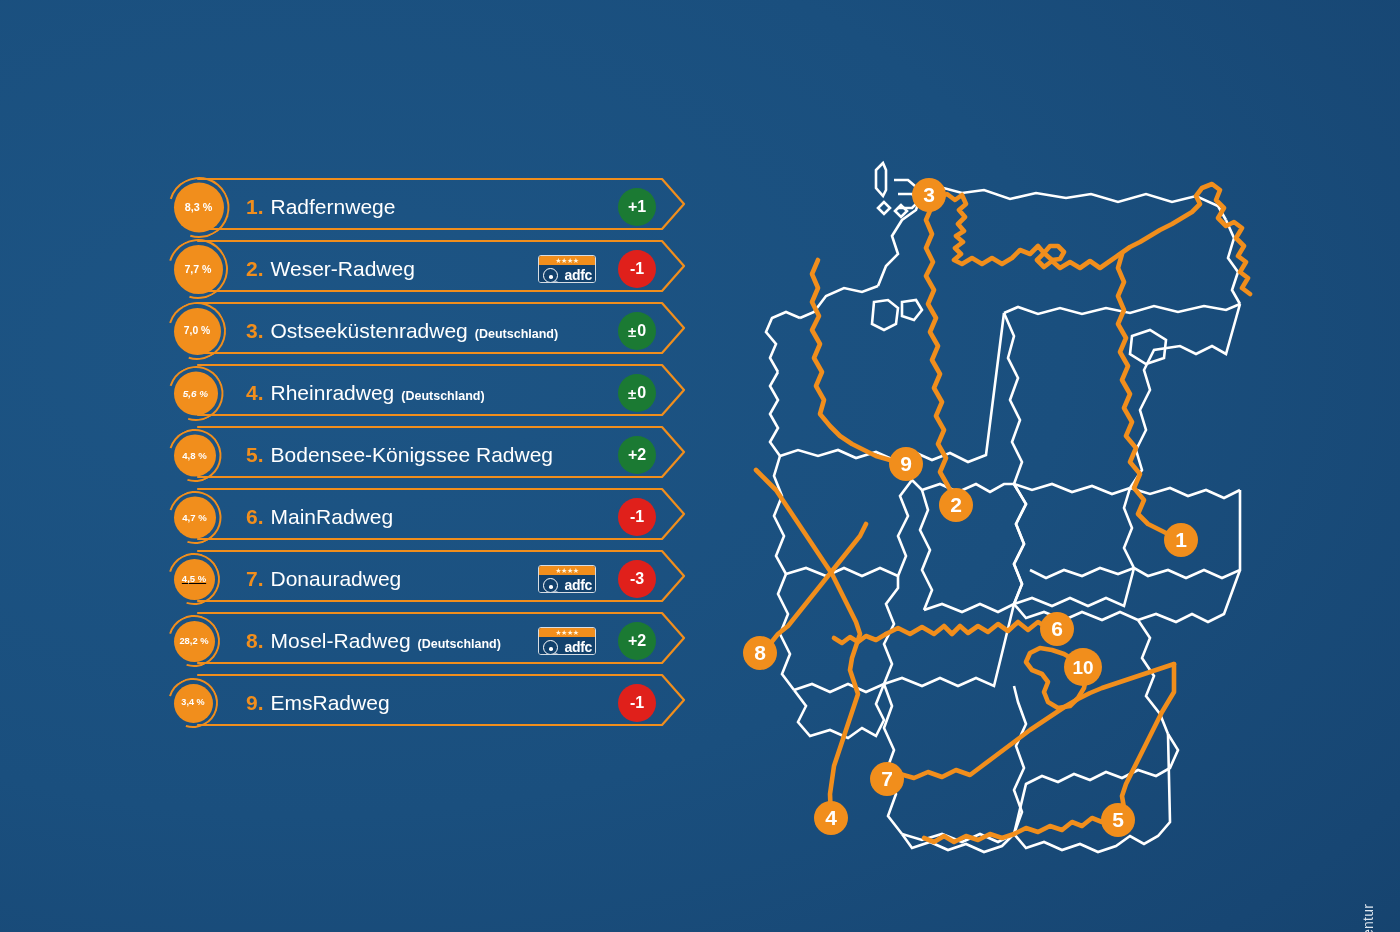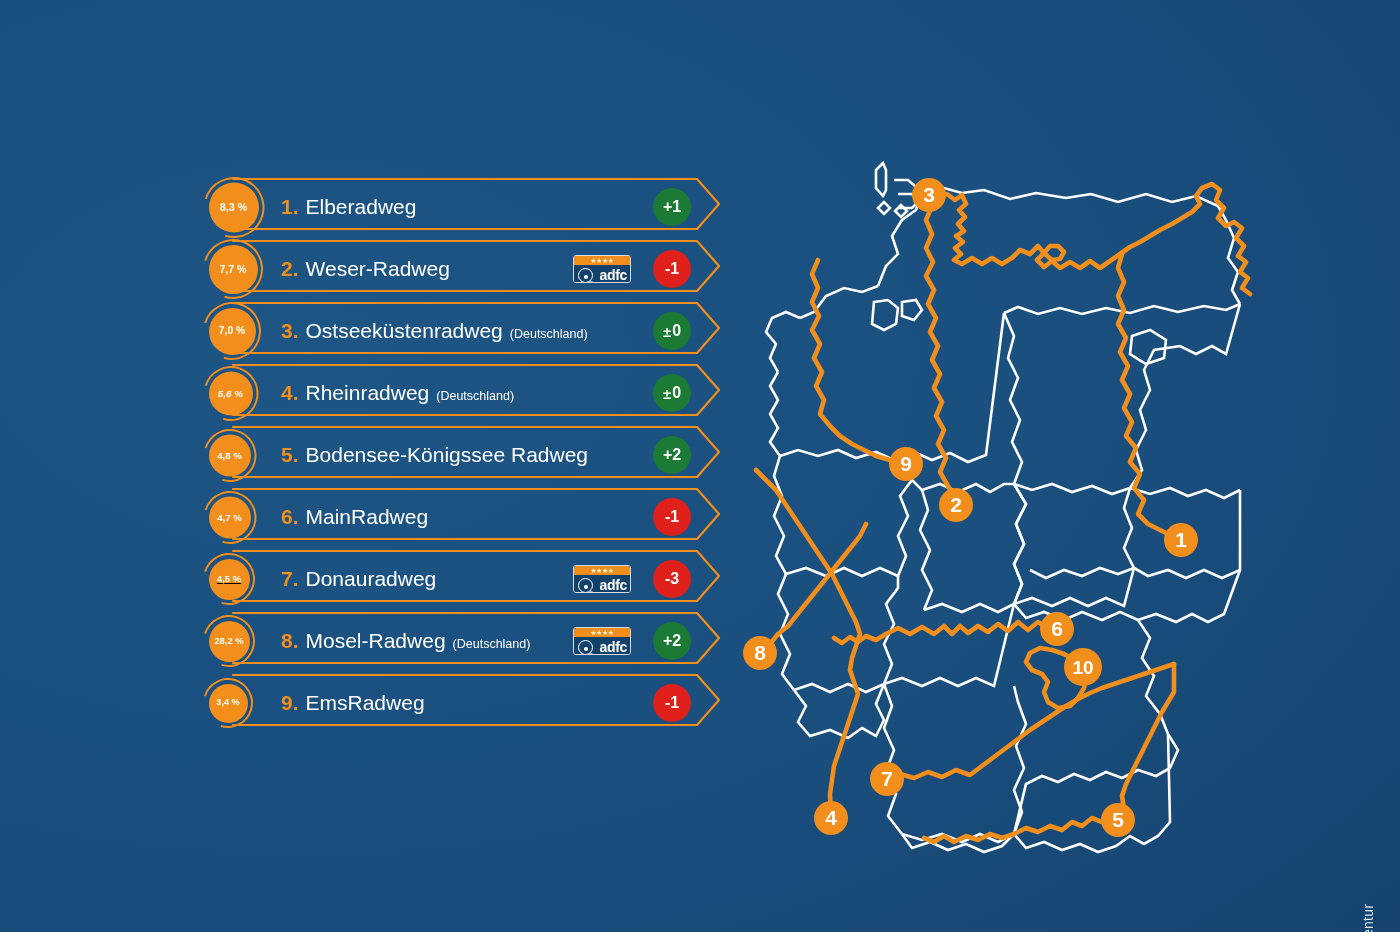--- a/index.html
+++ b/index.html
@@ -43,21 +43,21 @@
   #subtitle {
     margin-top: 7px;
     font-size: 19px;
     font-weight: 400;
     color: #eef3f8;
   }
 
   
   #ranking {
     position: absolute;
-    left: 203px;
+    left: 168px;
     top: 176px;
     width: 520px;
   }
   .row {
     position: relative;
     height: 62px;
     margin-bottom: 0px;
   }
   .row-chevron {
     position: absolute;
@@ -118,21 +118,21 @@
     margin-right: 7px;
   }
   .route-name {
     color: #ffffff;
     font-size: 21px;
     font-weight: 400;
   }
   .route-suffix {
     color: #ffffff;
     font-size: 12.5px;
-    font-weight: 400;
+    font-weight: 700;
     margin-left: 7px;
   }
 
   
   .adfc-badge {
     position: absolute;
     right: 92px;
     top: 50%;
     transform: translateY(-50%);
     width: 58px;
@@ -265,21 +265,21 @@
           </svg>
         </div>
         <div class="pct-wrap" style="width: 61px; height: 61px;">
           <div class="pct-ring" style="width: 61px; height: 61px;"></div>
           <div class="pct-disc" style="width: 50px; height: 50px;">
             <span class="pct-text" style="font-size: 10.8px;">8,3 %</span>
           </div>
         </div>
         <div class="row-label">
           <span class="rank-num">1.</span>
-          <span class="route-name">Elberadweg</span>
+          <span class="route-name">Radfernwege</span>
         </div>
         <div class="chg up">
           <span>+1</span>
         </div>
       </div>
       <div class="row">
         <div class="row-chevron">
           <svg width="496" height="56" viewBox="0 0 496 56">
             <path d="M6 3 H470 L492 28 L470 53 H6" fill="none" stroke="#f18e1c" stroke-width="2.2" stroke-linejoin="round" stroke-linecap="round"></path>
           </svg>

